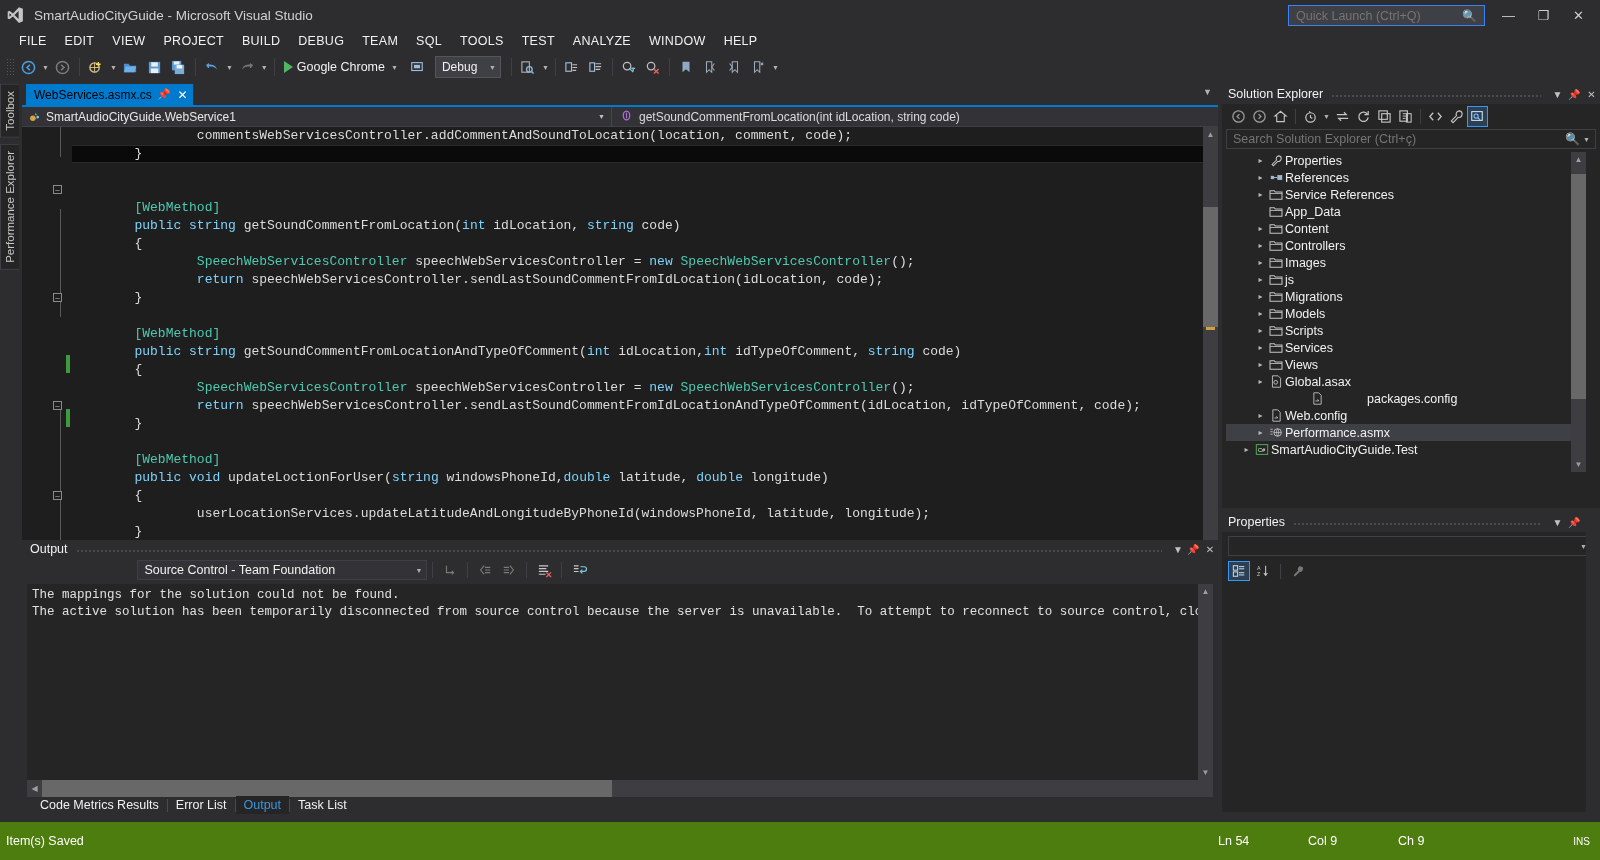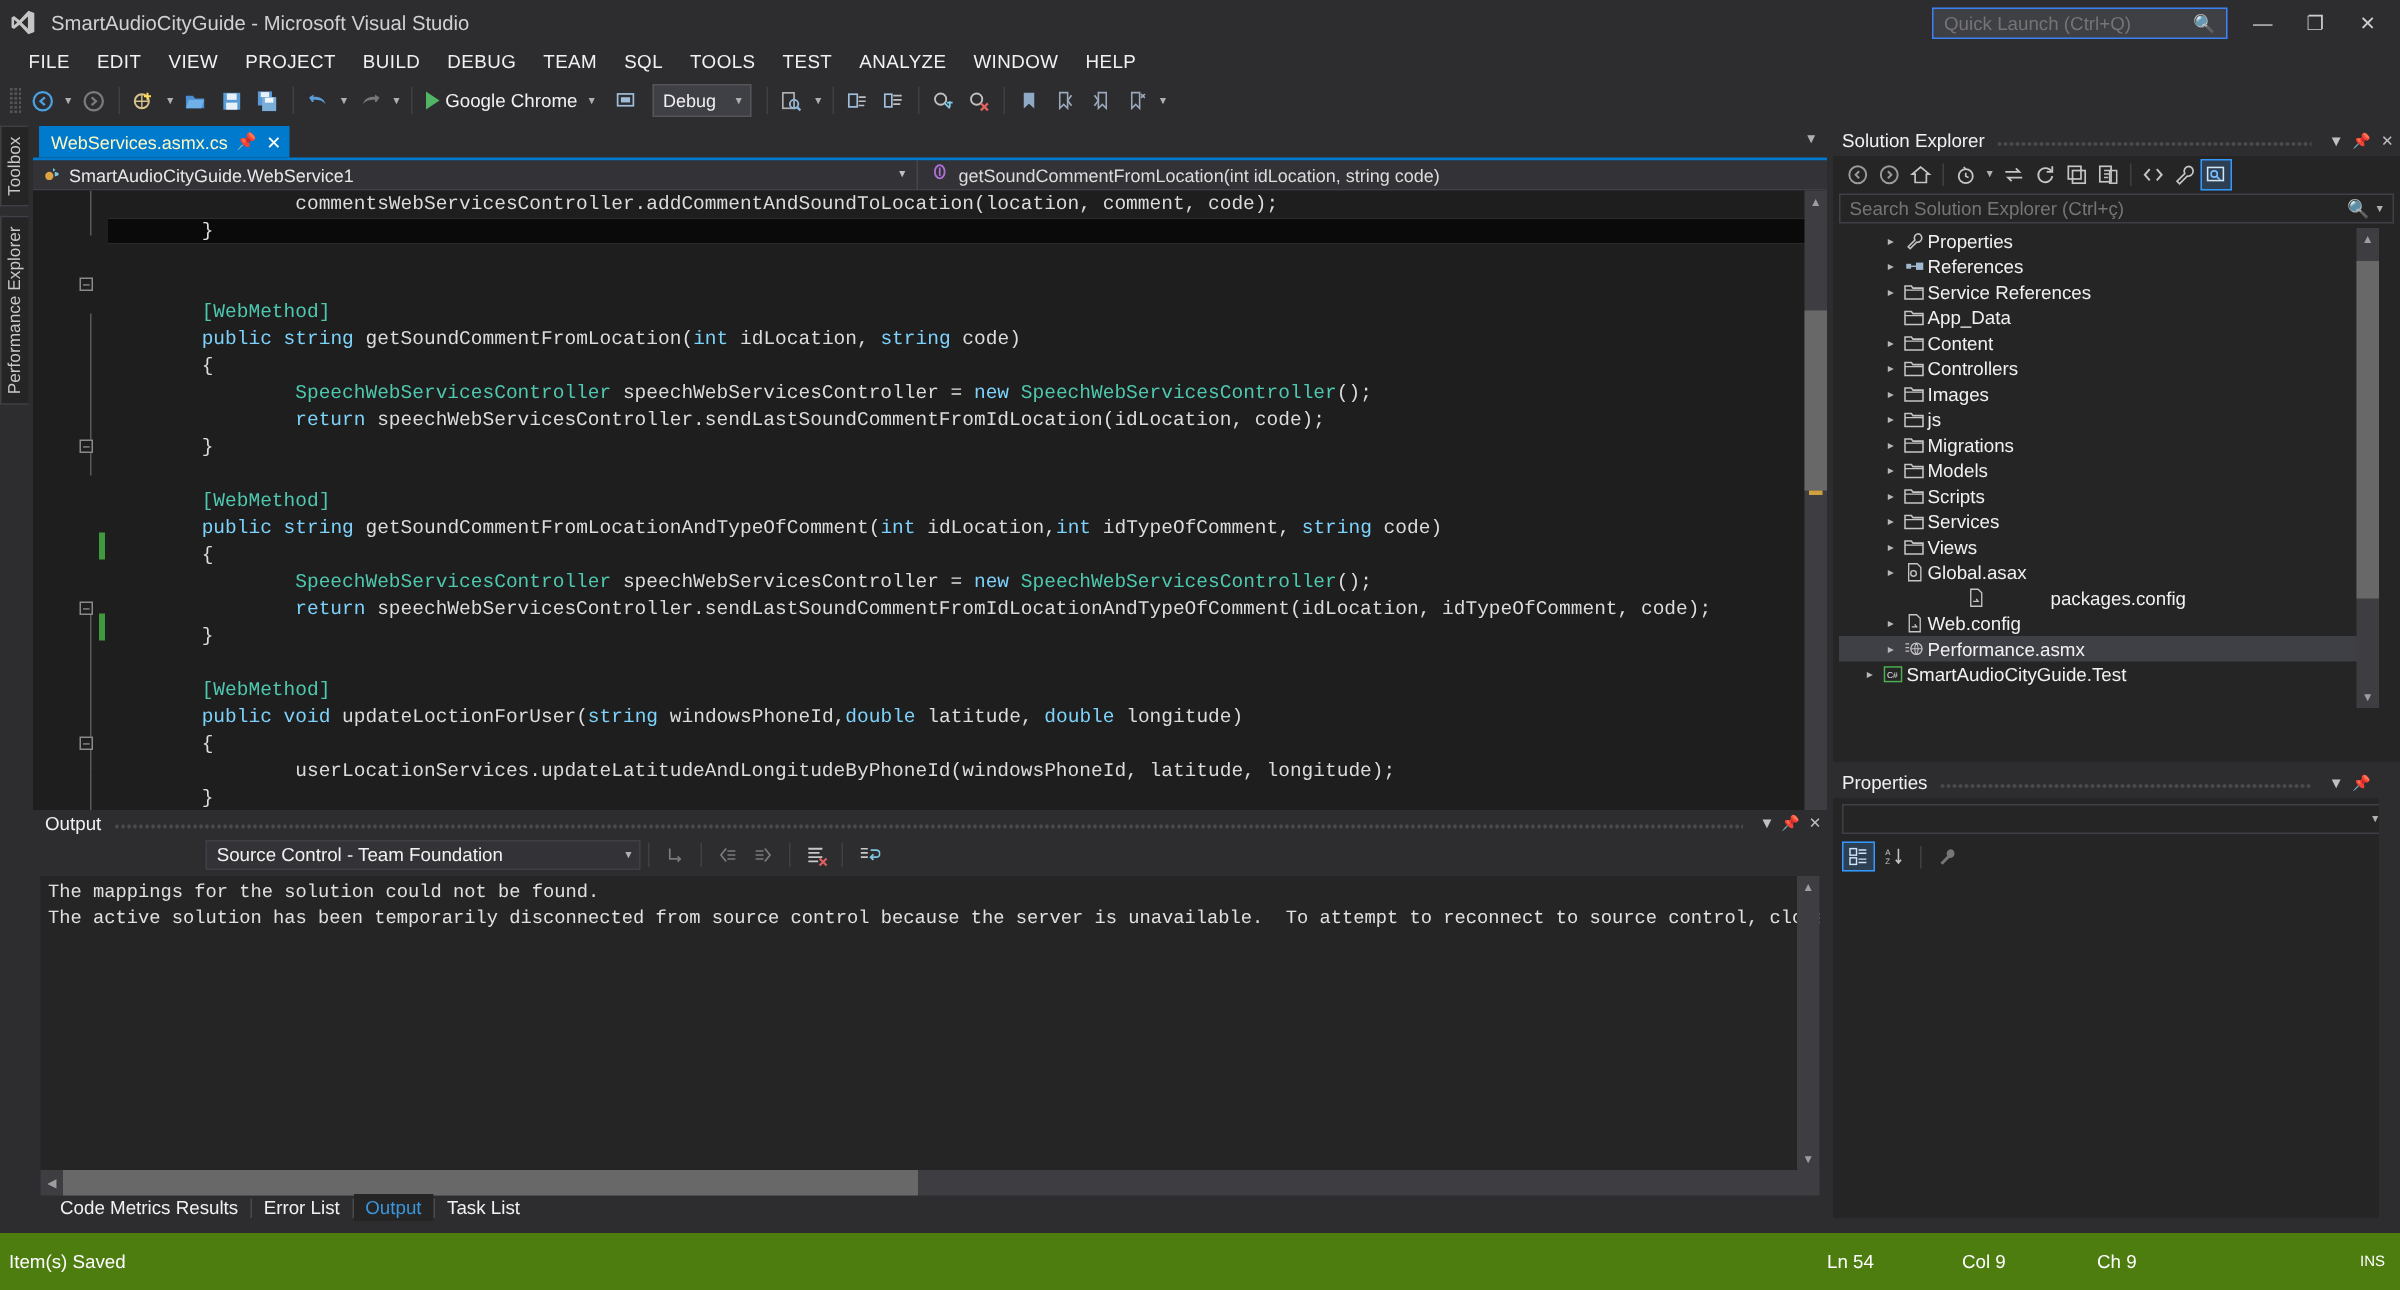--- a/index.html
+++ b/index.html
@@ -74,21 +74,21 @@
     margin-bottom:6px; transform: rotate(180deg);
   }
 
   
   .editor-wrap { position:absolute; left:22px; top:84px; width:1196px; height:456px; }
   .tabstrip { position:absolute; left:0; top:0; width:1196px; height:21px; background:#2d2d30; }
   .doc-tab {
     position:absolute; left:4px; top:0; height:21px; background:#007acc;
     display:flex; align-items:center; padding:0 5px 0 8px; gap:6px;
   }
-  .doc-tab .lbl { font-size:12px; color:#fef9c3; }
+  .doc-tab .lbl { font-size:12px; color:#000000; }
   .doc-tab .pin { font-size:11px; color:#fff; }
   .doc-tab .cls { font-size:12px; color:#fff; }
   .tabstrip-chev { position:absolute; right:6px; top:3px; font-size:9px; color:#b0b0b0; }
   .tabstrip-underline { position:absolute; left:0; top:21px; width:1196px; height:2px; background:#007acc; }
 
   .navbar {
     position:absolute; left:0; top:23px; width:1196px; height:20px;
     background:#333337; display:flex; align-items:center; border-bottom:1px solid #3f3f46;
   }
   .nav-left {

